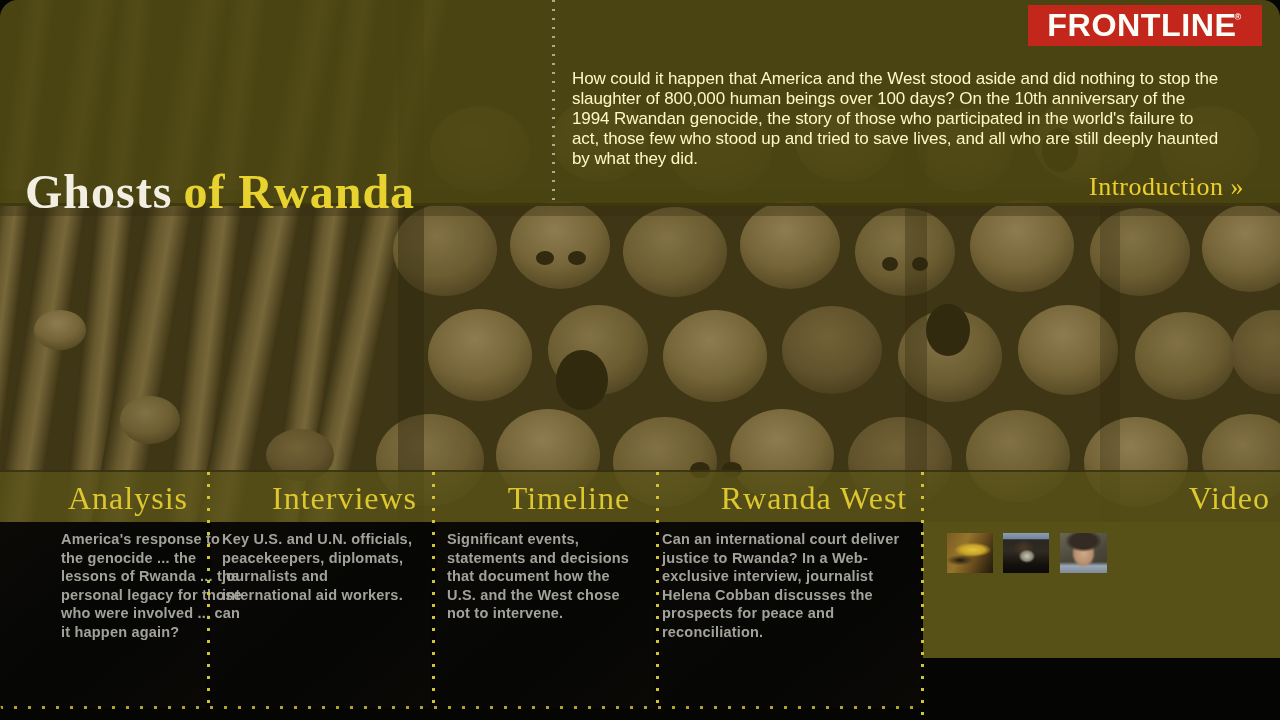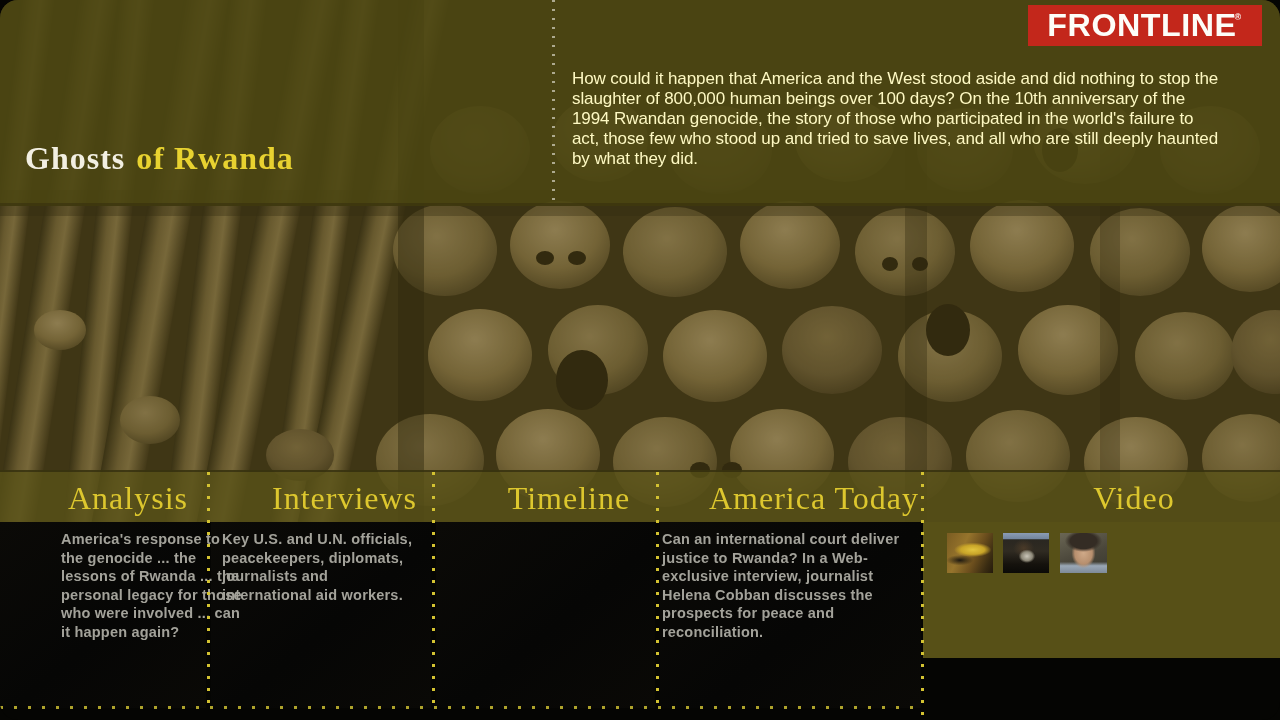--- a/index.html
+++ b/index.html
@@ -12,22 +12,22 @@
   .veil-top  { position:absolute; left:0; top:0;   width:1280px; height:206px; background:rgba(77,71,18,0.90); border-bottom:3px solid rgba(52,46,12,0.55); }
   .veil-mid  { position:absolute; left:0; top:206px; width:1280px; height:264px; background:rgba(88,80,20,0.30); }
   .veil-head { position:absolute; left:0; top:470px; width:1280px; height:52px;  background:rgba(88,81,23,0.86); border-top:2px solid rgba(30,26,8,0.5); }
 
   
   .logo { position:absolute; left:1028px; top:5px; width:234px; height:41px; background:#c3271b;
           display:flex; align-items:center; justify-content:center; z-index:20; }
   .logo-text { color:#fdfdf8; font-weight:bold; font-size:31px; letter-spacing:0.5px; transform:scaleX(1.04); font-family:"Liberation Sans", sans-serif; }
   .logo-reg { color:#fdfdf8; font-size:9px; vertical-align:top; position:relative; top:-9px; left:2px; font-weight:bold; }
 
-  .page-title { position:absolute; left:25px; top:140px; width:525px; z-index:10;
-                font-family:"Liberation Serif", serif; font-size:32px; font-weight:bold; letter-spacing:1px; white-space:nowrap; }
+  .page-title { position:absolute; left:25px; top:164px; width:525px; z-index:10;
+                font-family:"Liberation Serif", serif; font-size:48px; font-weight:bold; letter-spacing:1px; white-space:nowrap; }
   .title-white { color:#f2efe2; margin-right:11px; }
   .title-yellow { color:#e8d230; }
 
   .header-divider { position:absolute; left:552px; top:0; width:3px; height:206px; z-index:10;
       background:repeating-linear-gradient(to bottom, rgba(226,224,210,0.65) 0px, rgba(226,224,210,0.65) 2px, transparent 2px, transparent 9px); }
 
   .intro { position:absolute; left:572px; top:69px; width:648px; z-index:10;
            color:#fef9c3; font-size:17px; line-height:20px; letter-spacing:-0.1px; }
   .intro-link { position:absolute; left:772px; top:172px; width:472px; text-align:right; z-index:10;
                 font-family:"Liberation Serif", serif; font-size:26px; color:#eccf2b; letter-spacing:0.5px; cursor:pointer; }
@@ -41,21 +41,21 @@
   .b2 { left:211px; width:220px; }
   .b3 { left:436px; width:219px; }
   .b4 { left:660px; width:261px; }
 
   .nav-heading { position:absolute; top:480px; z-index:12; font-family:"Liberation Serif", serif;
                  font-size:32px; color:#ddc72e; letter-spacing:1px; cursor:pointer;padding-left:48px; }
   .h1 { left:0px;   width:208px; text-align:center; }
   .h2 { left:208px; width:225px; text-align:center; }
   .h3 { left:433px; width:224px; text-align:center; }
   .h4 { left:657px; width:266px; text-align:center; }
-  .h5 { left:950px; width:320px; text-align:center; }
+  .h5 { left:950px; width:320px; text-align:right; }
 
   .nav-sep { position:absolute; top:472px; width:3px; z-index:14;
       background:repeating-linear-gradient(to bottom, #d3c231 0px, #d3c231 3px, transparent 3px, transparent 12px); }
   .s1 { left:207px; height:238px; }
   .s2 { left:432px; height:238px; }
   .s3 { left:656px; height:238px; }
   .s4 { left:921px; height:248px; }
 
   .nav-desc { position:absolute; z-index:12; font-weight:bold; font-size:14.5px; line-height:18.5px;
               color:#a3a29a; letter-spacing:0.2px; }
@@ -197,40 +197,42 @@
       <span class="logo-reg">®</span>
   </div>
 
   <div class="page-title">
     <span class="title-white">Ghosts</span><span class="title-yellow">of Rwanda</span>
   </div>
 
   <div class="header-divider"></div>
 
   <div class="intro">How could it happen that America and the West stood aside and did nothing to stop the slaughter of 800,000 human beings over 100 days? On the 10th anniversary of the 1994 Rwandan genocide, the story of those who participated in the world's failure to act, those few who stood up and tried to save lives, and all who are still deeply haunted by what they did.</div>
+  <div class="intro-link">Introduction »</div>
 
   <div class="col-black b1"></div>
   <div class="col-black b2"></div>
   <div class="col-black b3"></div>
   <div class="col-black b4"></div>
   <div class="video-panel"></div>
 
   <div class="nav-sep s1"></div>
   <div class="nav-sep s2"></div>
   <div class="nav-sep s3"></div>
   <div class="nav-sep s4"></div>
   <div class="hline"></div>
 
   <div class="nav-heading h1">Analysis</div>
   <div class="nav-heading h2">Interviews</div>
   <div class="nav-heading h3">Timeline</div>
-  <div class="nav-heading h4">America Today</div>
+  <div class="nav-heading h4">Rwanda West</div>
   <div class="nav-heading h5">Video</div>
 
   <div class="nav-desc d1">America's response to the genocide ... the lessons of Rwanda ... the personal legacy for those who were involved ... can it happen again?</div>
   <div class="nav-desc d2">Key U.S. and U.N. officials, peacekeepers, diplomats, journalists and international aid workers.</div>
+  <div class="nav-desc d3">Significant events, statements and decisions that document how the U.S. and the West chose not to intervene.</div>
   <div class="nav-desc d4">Can an international court deliver justice to Rwanda? In a Web-exclusive interview, journalist Helena Cobban discusses the prospects for peace and reconciliation.</div>
 
   <div class="thumb t1"></div>
   <div class="thumb t2"></div>
   <div class="thumb t3"></div>
 
 </div>
 
 </body></html>

